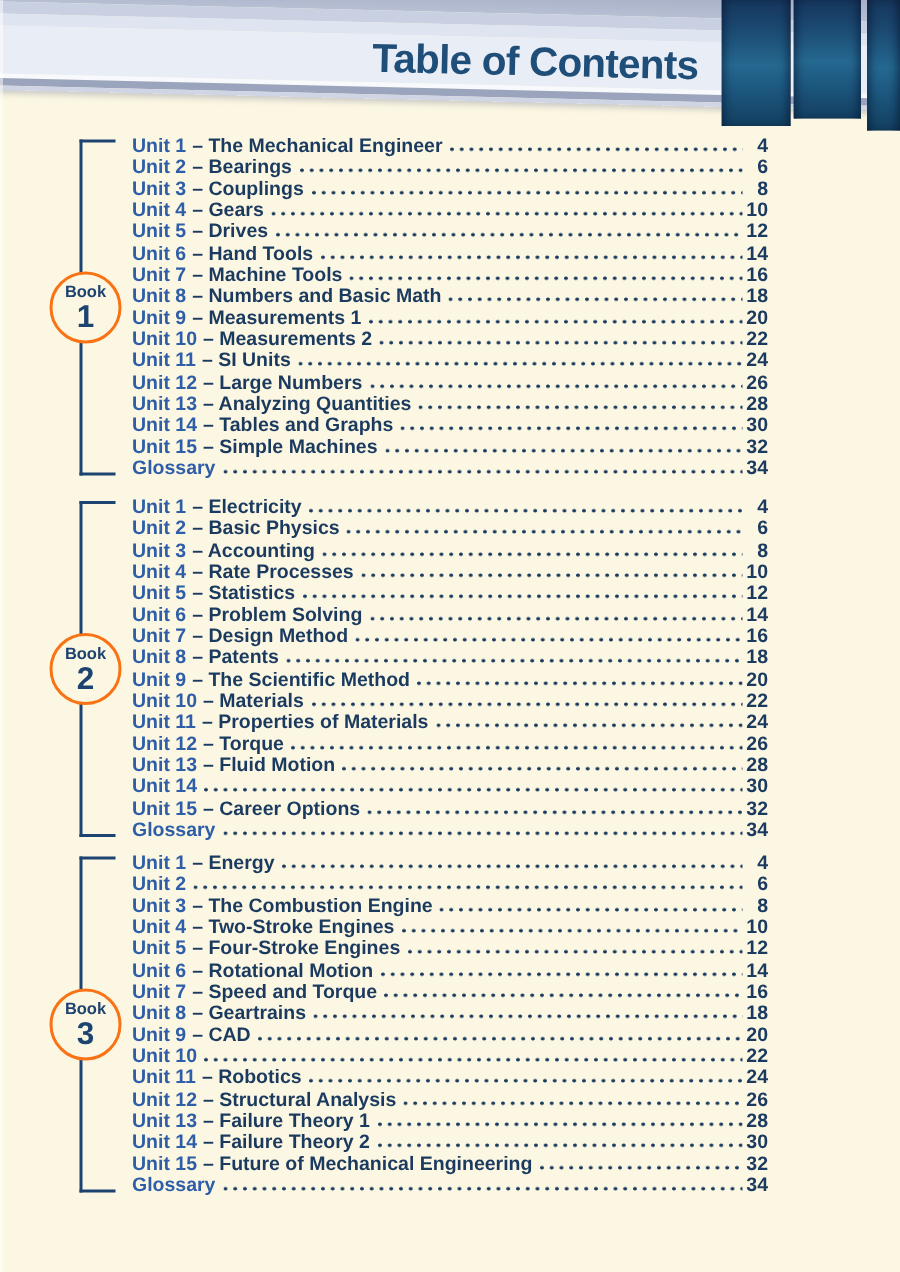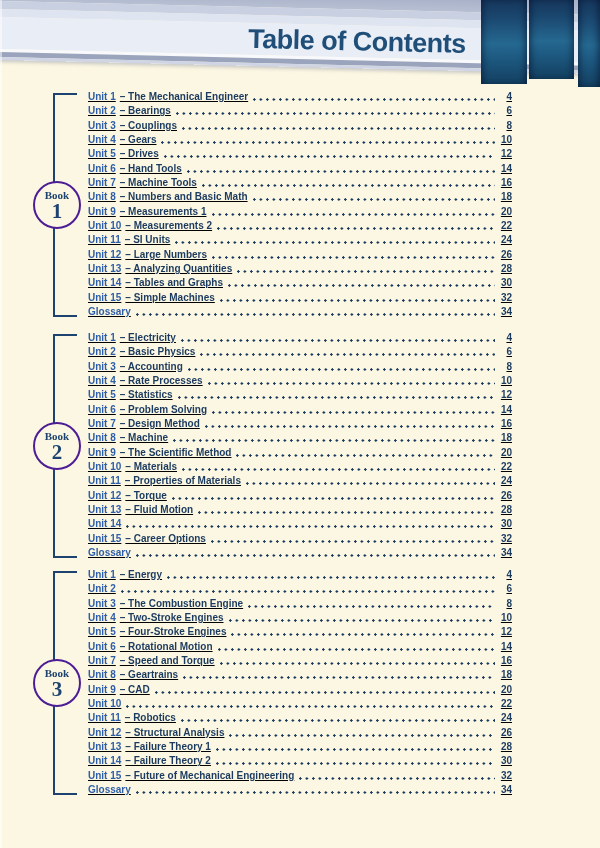--- a/index.html
+++ b/index.html
@@ -46,32 +46,31 @@
   .section-2{top:331px;}
   .section-3{top:568px;}
 
   .bracket{
     position:absolute;left:53px;top:3px;bottom:3px;width:24px;
     border:2px solid #1d4370;border-right:none;box-sizing:border-box;
   }
   .badge{
     position:absolute;left:33px;top:50%;margin-top:-24px;
     width:48px;height:48px;border-radius:50%;
-    border:2px solid #4c1d95;background:#fcf7e2;box-sizing:border-box;
+    border:2px solid #f97316;background:#fcf7e2;box-sizing:border-box;
     display:flex;flex-direction:column;align-items:center;justify-content:center;
     z-index:2;
-    font-family:Liberation Serif, serif;
   }
   .badge-word{font-size:11px;font-weight:bold;color:#1d4370;line-height:11px;margin-top:1px;}
   .badge-num{font-size:21px;font-weight:bold;color:#1d4370;line-height:21px;}
 
   .rows{position:absolute;left:88px;top:0;width:424px;}
   .row{
     display:flex;align-items:center;height:14.35px;line-height:14.35px;
-    font-size:10px;font-weight:bold;white-space:nowrap;text-decoration:underline;
+    font-size:13px;font-weight:bold;white-space:nowrap;
   }
   .unit-label{color:#2e5ea8;}
   .entry-title{color:#1b3a5f;margin-left:4px;}
   .entry-title:empty{margin-left:0;}
   .leader{
     flex:1 1 auto;height:3px;align-self:flex-end;margin:0 3px 3.5px 5px;
     background-image:radial-gradient(circle at 1.3px 1.5px,#1b3a5f 1.05px,transparent 1.35px);
     background-size:6.5px 3px;background-repeat:repeat-x;
   }
   .page-num{color:#1b3a5f;text-align:right;min-width:14px;}
@@ -274,21 +273,21 @@
 
   <div class="row">
     <span class="unit-label">Unit 7</span>
     <span class="entry-title">– Design Method</span>
     <span class="leader"></span>
     <span class="page-num">16</span>
   </div>
 
   <div class="row">
     <span class="unit-label">Unit 8</span>
-    <span class="entry-title">– Machine</span>
+    <span class="entry-title">– Patents</span>
     <span class="leader"></span>
     <span class="page-num">18</span>
   </div>
 
   <div class="row">
     <span class="unit-label">Unit 9</span>
     <span class="entry-title">– The Scientific Method</span>
     <span class="leader"></span>
     <span class="page-num">20</span>
   </div>

